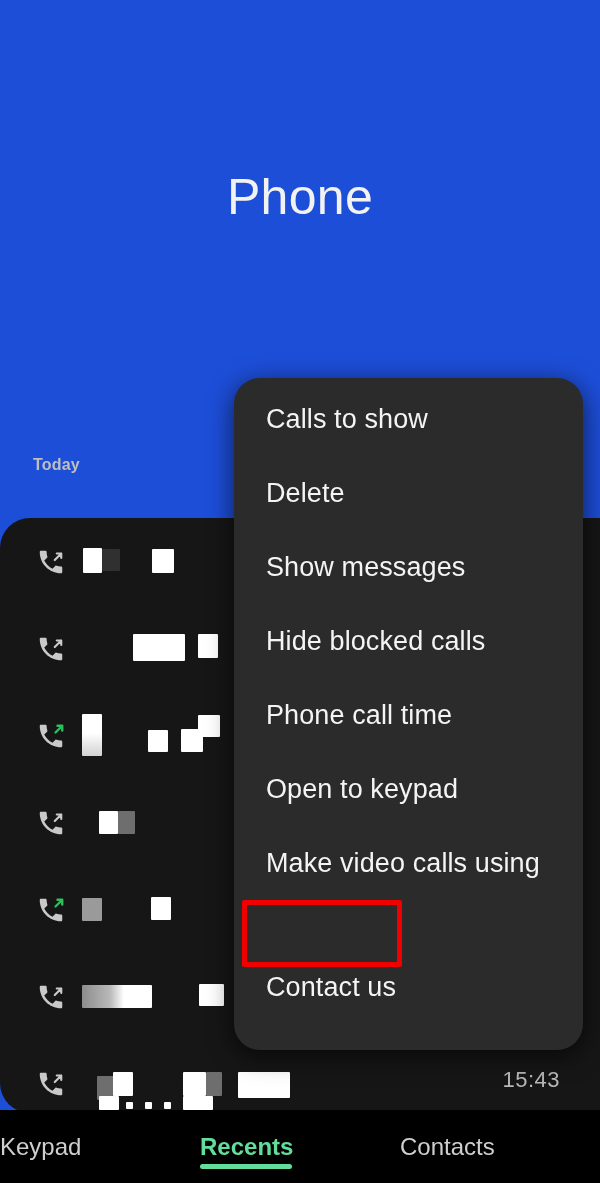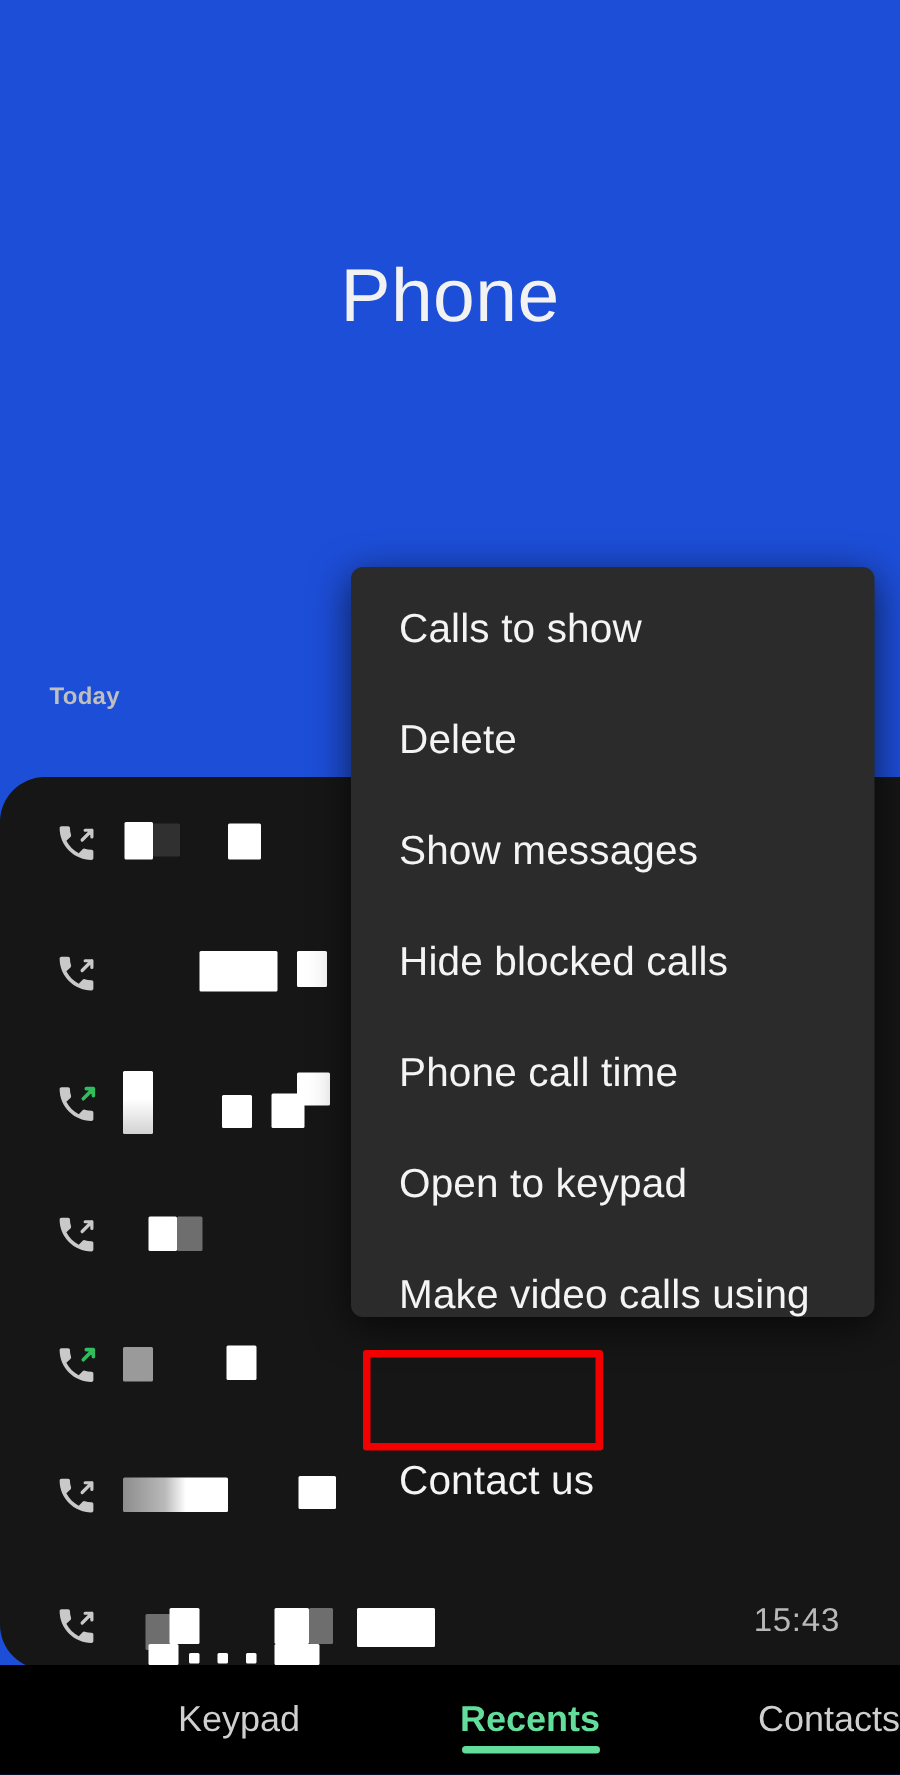--- a/index.html
+++ b/index.html
@@ -50,43 +50,43 @@
   }
   .dotrow{position:absolute;background:#ffffff;width:7px;height:7px;border-radius:1px;}
 
   .timestamp{
     position:absolute;right:40px;bottom:20px;
     color:#b9b9b9;font-size:22px;letter-spacing:.5px;
   }
 
   
   .menu{
-    position:absolute;left:234px;top:378px;width:349px;height:500px;
-    background:#2b2b2b;border-radius:8px;
+    position:absolute;left:234px;top:378px;width:349px;height:672px;
+    background:#2b2b2b;border-radius:26px;
     box-shadow:0 6px 26px rgba(0,0,0,.65);
   }
   .menu-item{
     position:absolute;left:32px;right:10px;height:46px;
     display:flex;align-items:center;
     color:#f4f4f4;font-size:27px;font-weight:400;letter-spacing:.1px;
     white-space:nowrap;
   }
   .highlight-box{
     position:absolute;left:242px;top:900px;width:160px;height:67px;
     border:5px solid #f20000;border-radius:2px;box-sizing:border-box;
     pointer-events:none;
   }
 
   
   .bottom-nav{
     position:absolute;left:0;bottom:0;width:600px;height:73px;
     background:#000;display:flex;align-items:center;
   }
   .nav-tab{
-    flex:1;display:flex;flex-direction:column;align-items:flex-end;justify-content:center;
+    flex:1;display:flex;flex-direction:column;align-items:flex-start;justify-content:center;
     color:#cfcfcf;font-size:24px;font-weight:400;position:relative;height:100%;
   }
   .nav-tab.active{color:#63dd9c;font-weight:700;}
   .nav-underline{
     position:absolute;bottom:14px;width:92px;height:5px;border-radius:3px;background:#63dd9c;
   }
 </style>
 </head>
 <body>
 

